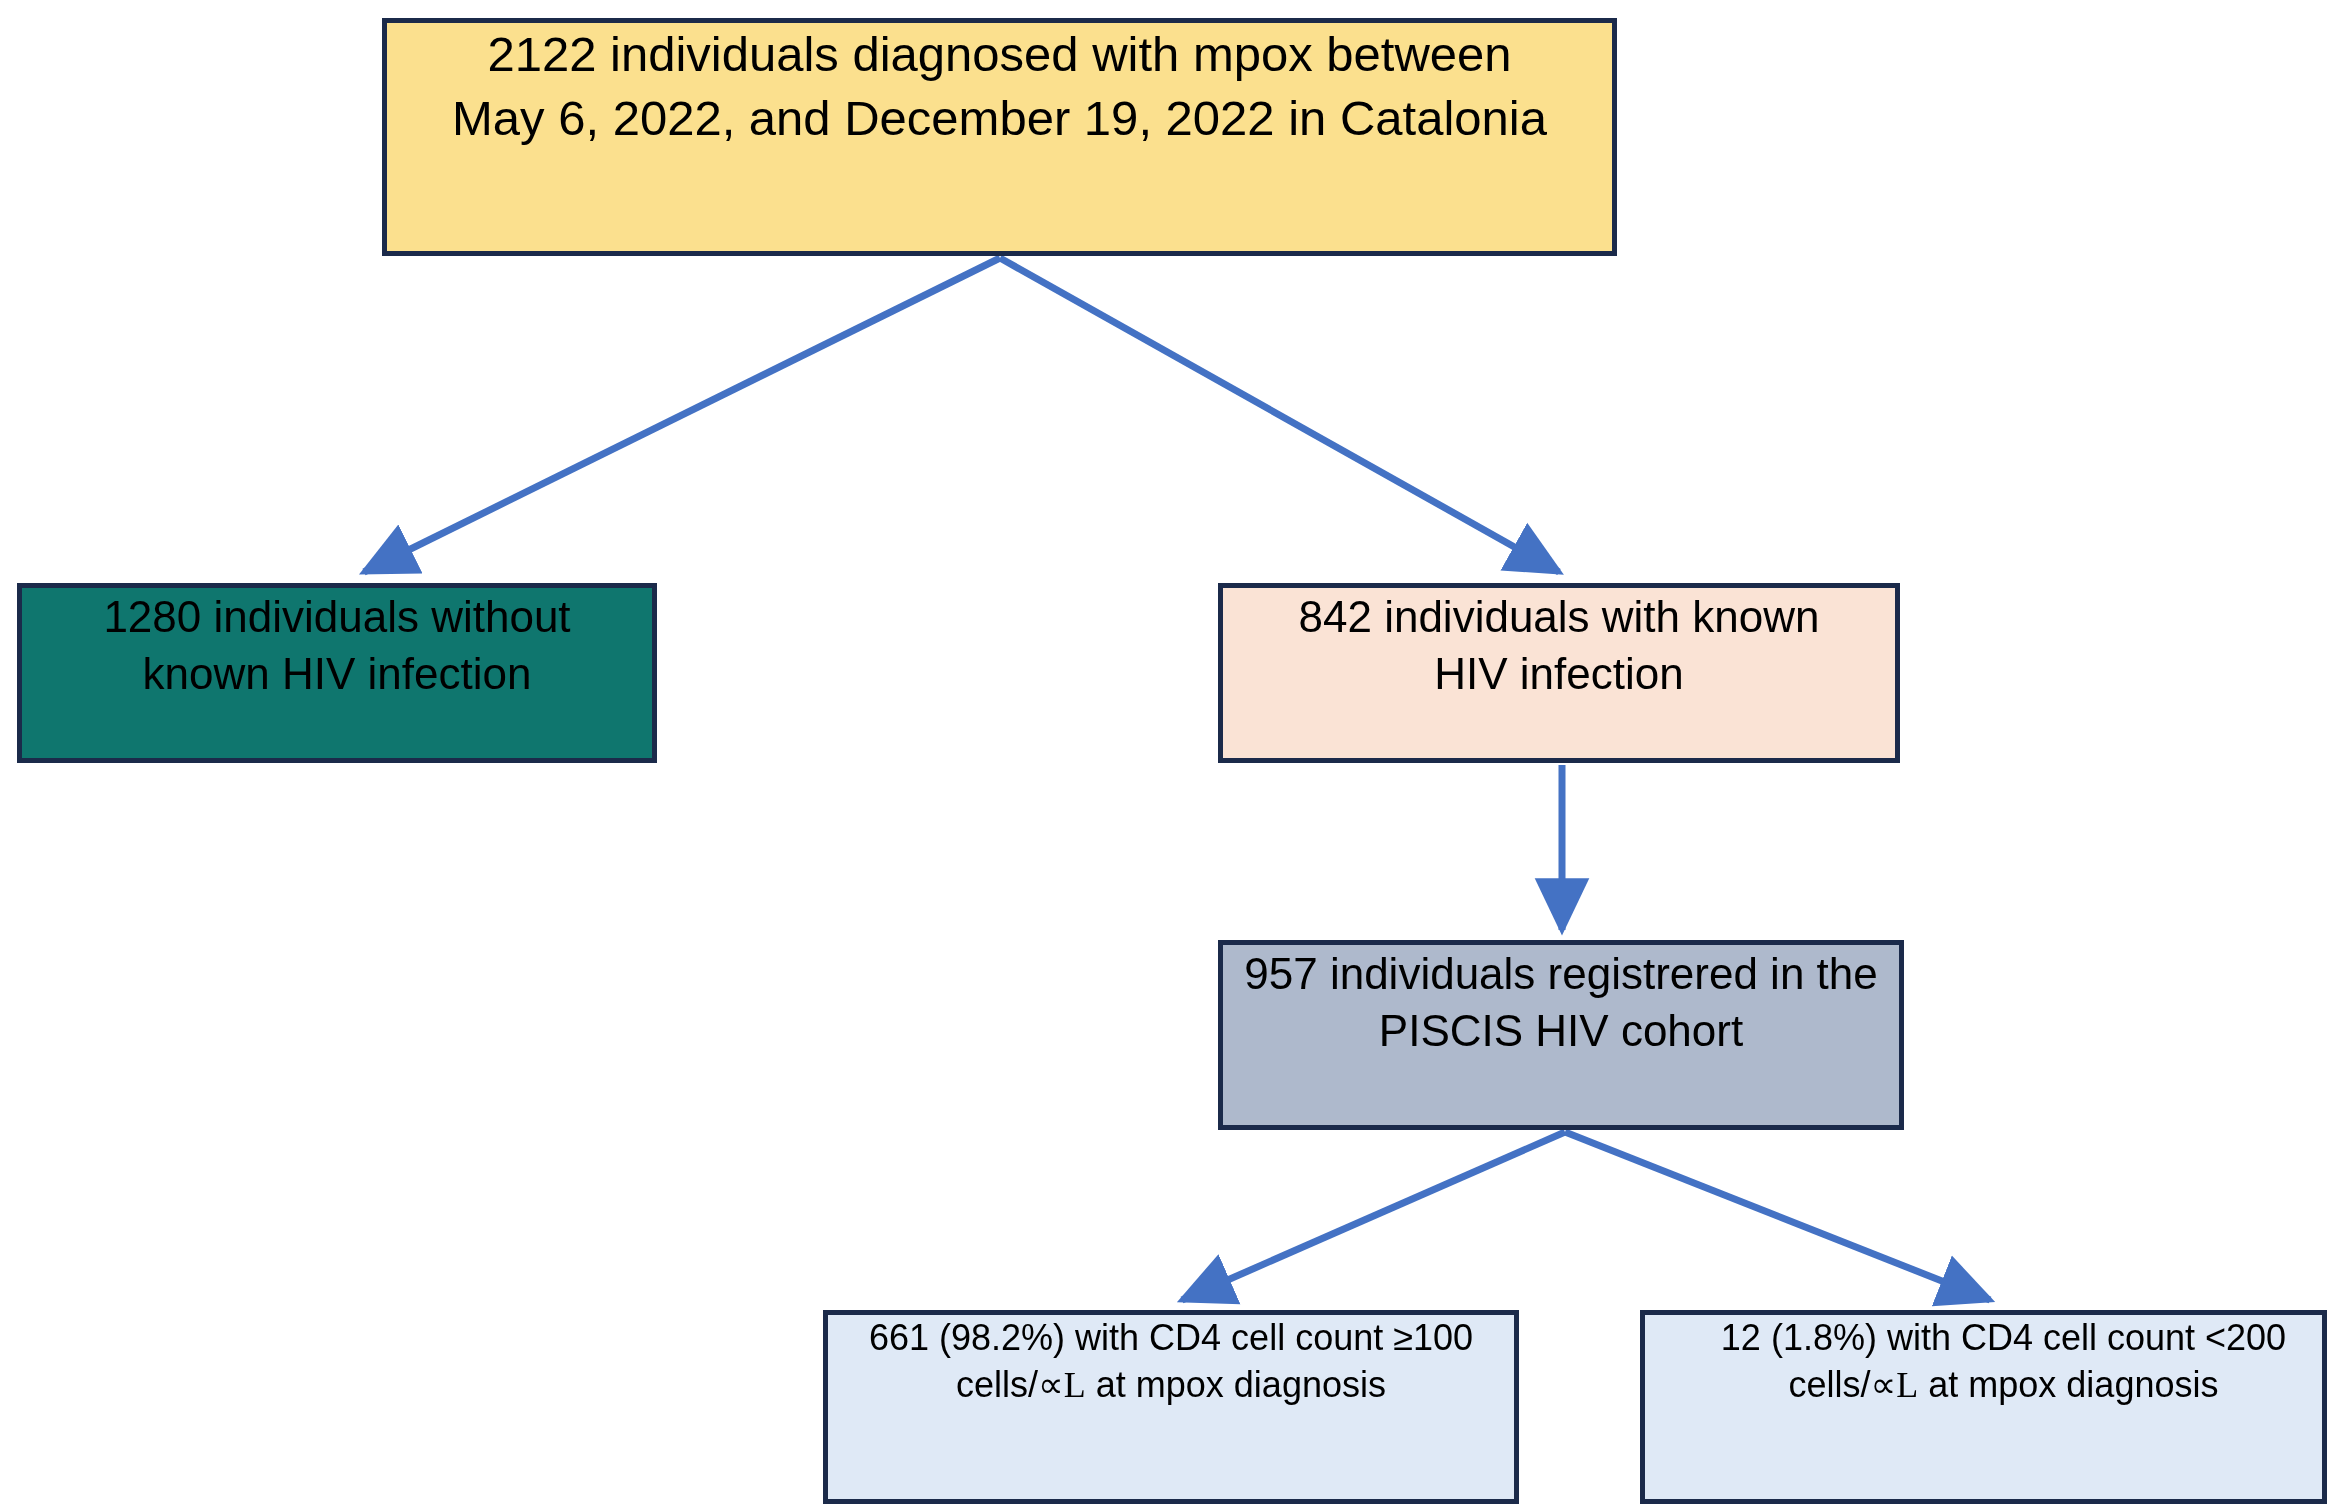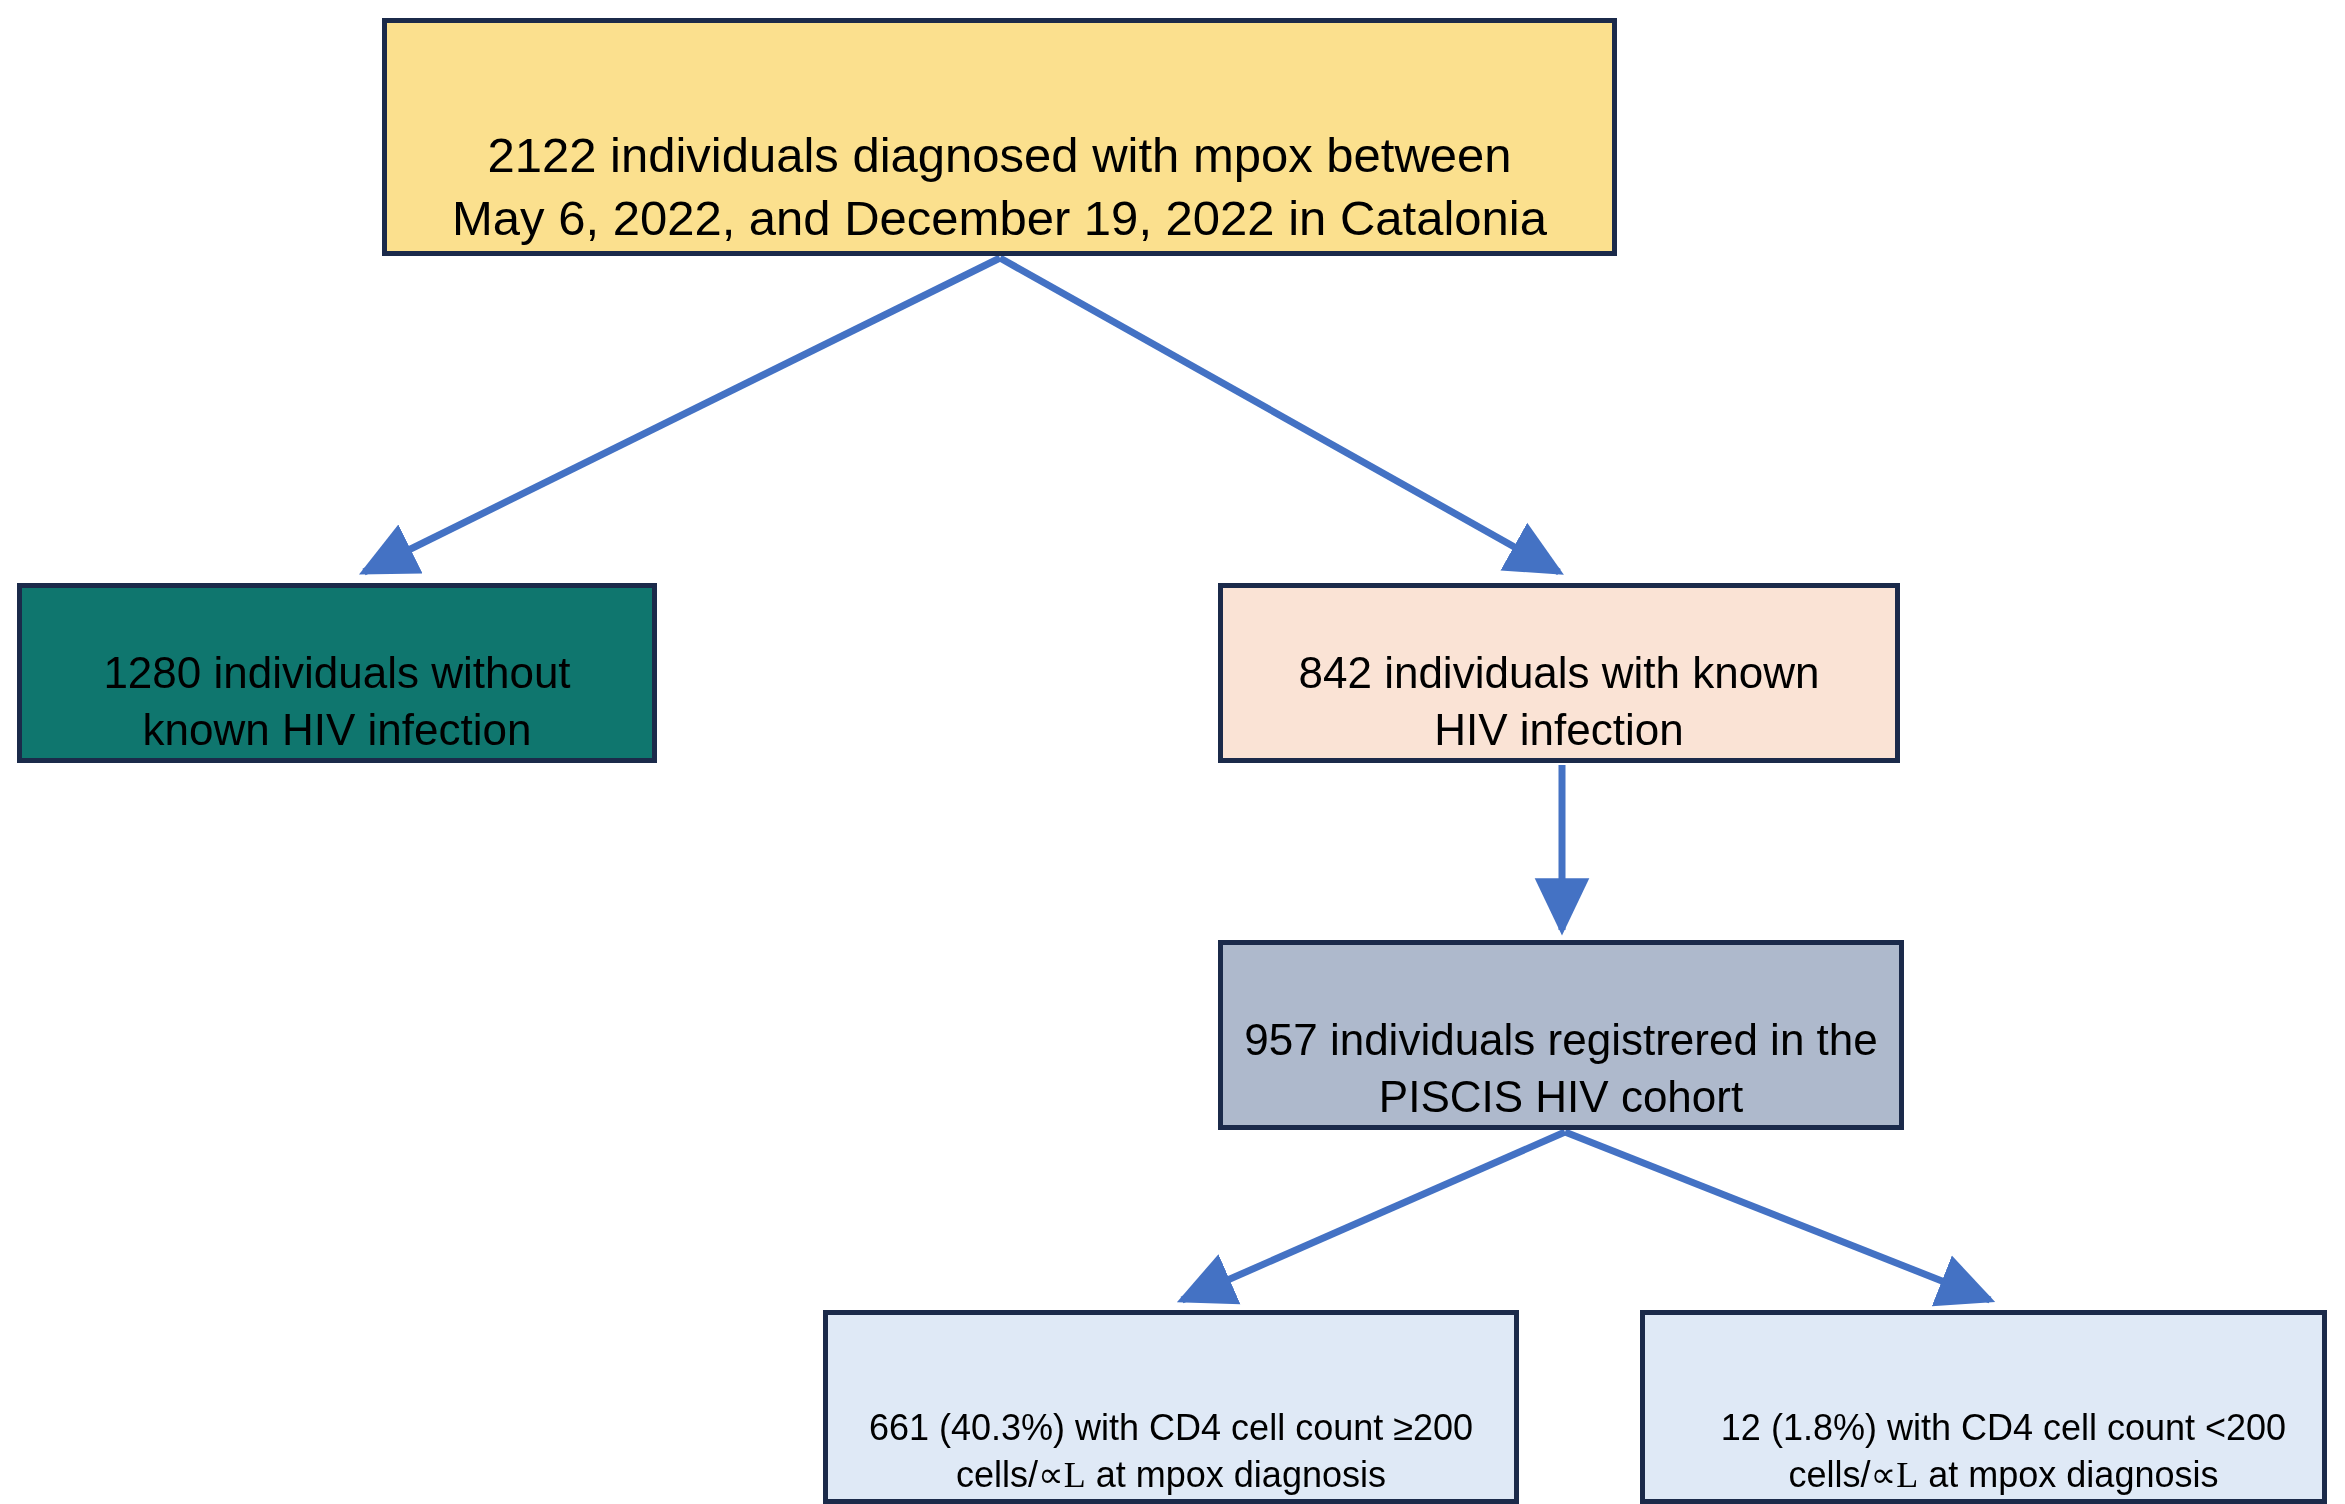--- a/index.html
+++ b/index.html
@@ -24,21 +24,21 @@
     top: 0;
     width: 2345px;
     height: 1504px;
     pointer-events: none;
   }
   .node {
     position: absolute;
     box-sizing: border-box;
     border: 5px solid #1b2a4a;
     display: flex;
-    align-items: flex-end;
+    align-items: flex-start;
     justify-content: center;
     text-align: center;
     color: #000000;
     line-height: 1.30;
     z-index: 2;
   }
   .node .txt {
     display: block;
     width: 100%;
     padding: 0 14px;
@@ -134,20 +134,20 @@
     <span class="txt">842 individuals with known
 HIV infection</span>
   </div>
 
   <div class="node" id="node-piscis">
     <span class="txt">957 individuals registrered in the
 PISCIS HIV cohort</span>
   </div>
 
   <div class="node" id="node-cd4-high">
-    <span class="txt"><span>661 (40.3%) with CD4 cell count ≥200</span><br><span>cells/</span><span class="serif-unit">∝L</span><span> at mpox diagnosis</span></span>
+    <span class="txt"><span>661 (98.2%) with CD4 cell count ≥100</span><br><span>cells/</span><span class="serif-unit">∝L</span><span> at mpox diagnosis</span></span>
   </div>
 
   <div class="node" id="node-cd4-low">
     <span class="txt"><span>12 (1.8%) with CD4 cell count &lt;200</span><br><span>cells/</span><span class="serif-unit">∝L</span><span> at mpox diagnosis</span></span>
   </div>
 
 </div>
 
 </body></html>

